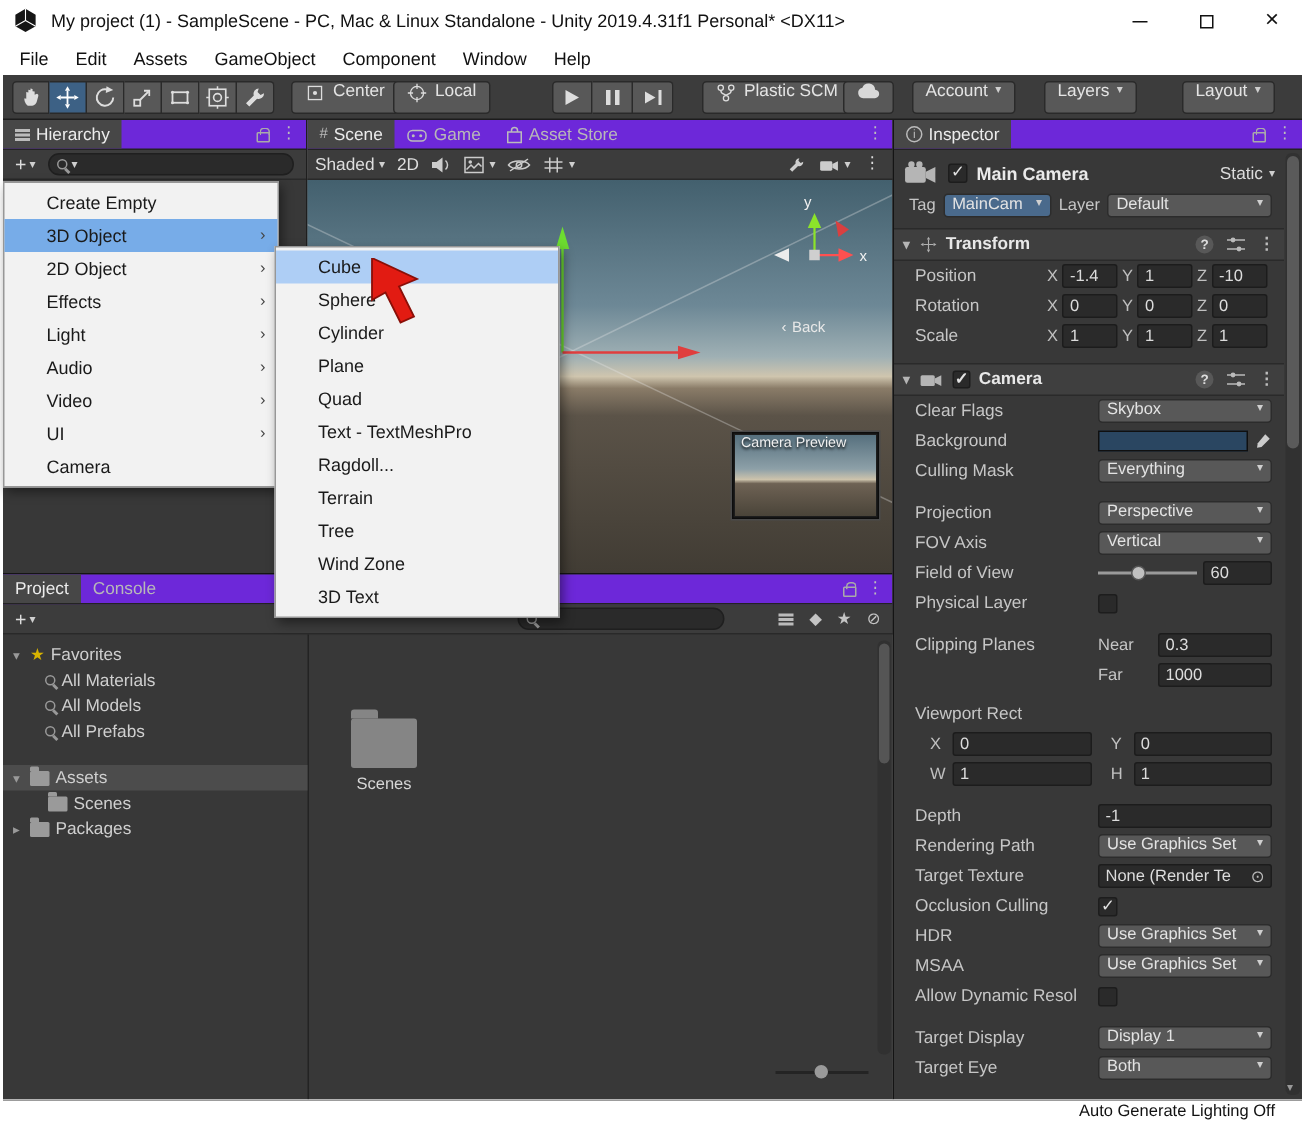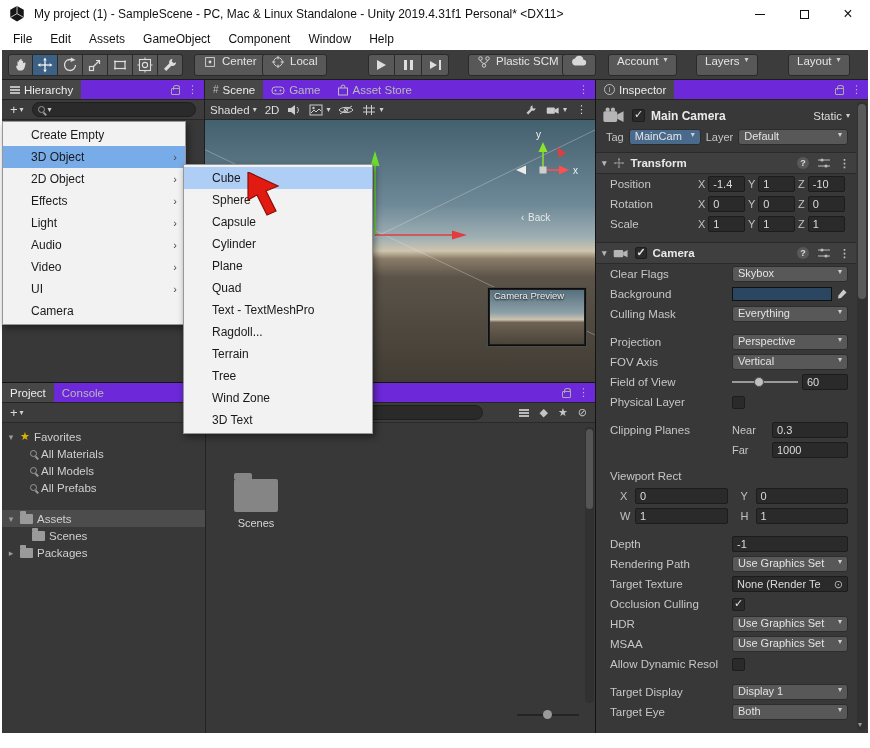--- a/index.html
+++ b/index.html
@@ -791,20 +791,23 @@
             </span>
           </span>
         </div>
     </div>
     <div class="insp-sb">
         <span class="insp-thumb"></span>
         <span class="sb-down">▾</span>
       </div>
   </div>
 
+  <div class="statusbar">
+    <span>Auto Generate Lighting Off</span>
+  </div>
 
   <div class="ctx ctx-menu">
     <div class="ctx-item">
         <span>Create Empty</span>
       </div>
     <div class="ctx-item hl">
         <span>3D Object</span>
         <span class="sub-arrow">›</span>
       </div>
     <div class="ctx-item">
@@ -837,23 +840,20 @@
   </div>
 
   <div class="ctx ctx-submenu">
     <div class="ctx-item hl2">
         <span>Cube</span>
       </div>
     <div class="ctx-item">
         <span>Sphere</span>
       </div>
     <div class="ctx-item">
-        <span>Capsule</span>
-      </div>
-    <div class="ctx-item">
         <span>Cylinder</span>
       </div>
     <div class="ctx-item">
         <span>Plane</span>
       </div>
     <div class="ctx-item">
         <span>Quad</span>
       </div>
     <div class="ctx-item">
         <span>Text - TextMeshPro</span>

